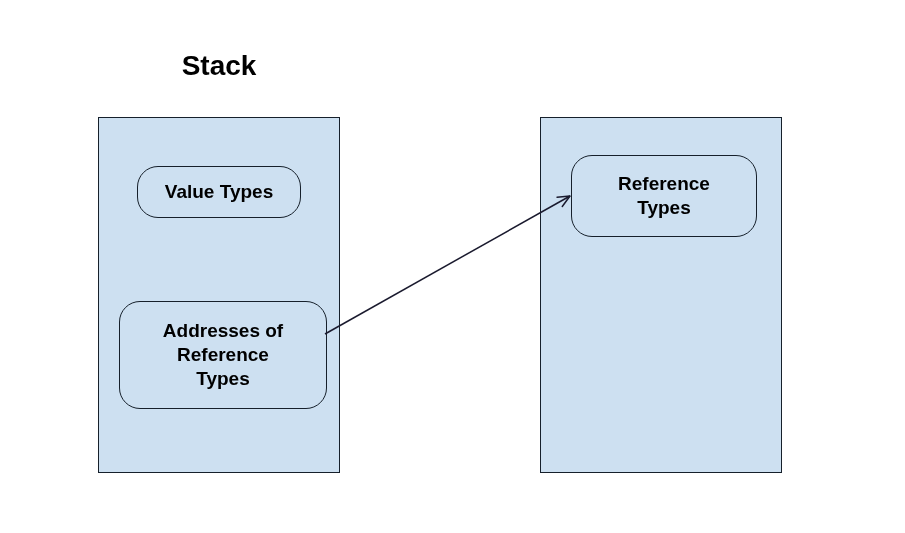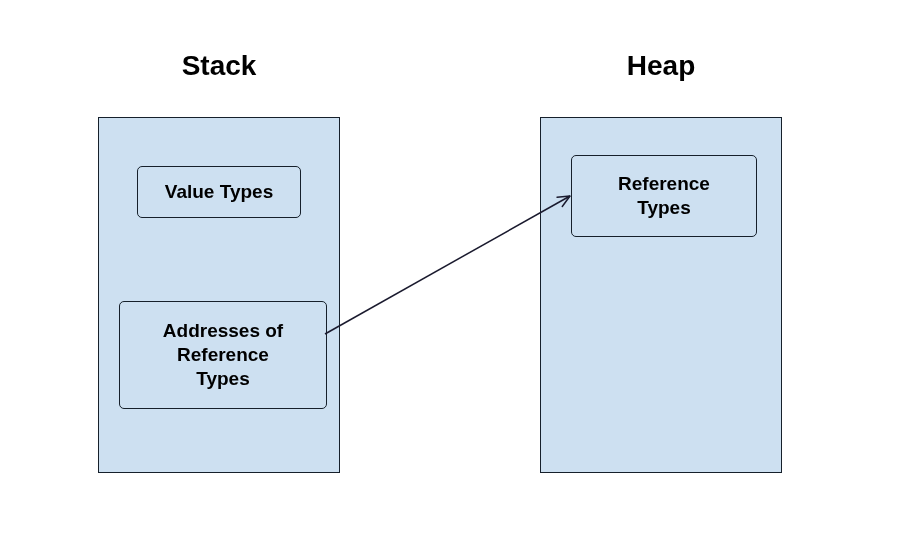--- a/index.html
+++ b/index.html
@@ -64,21 +64,21 @@
     top: 117px;
     width: 242px;
     height: 356px;
   }
 
   
   .node-box {
     position: absolute;
     background: #cde0f1;
     border: 1.5px solid #16202b;
-    border-radius: 5px;
+    border-radius: 21px;
     box-sizing: border-box;
     display: flex;
     align-items: center;
     justify-content: center;
     text-align: center;
     font-size: 19px;
     font-weight: bold;
     line-height: 1.27;
     color: #000000;
     padding: 0 6px;
@@ -114,21 +114,20 @@
     overflow: visible;
   }
 </style>
 </head>
 <body>
 
 <div id="diagram-canvas">
 
   <div class="section-title" id="stack-title">Stack</div>
 
-  <div class="section-title" id="heap-title">Heap</div>
 
   <div class="memory-region" id="stack-region"></div>
 
   <div class="memory-region" id="heap-region"></div>
 
   <div class="node-box" id="value-types-box">
       <span>Value Types</span>
     </div>
 
   <div class="node-box" id="addresses-box">

